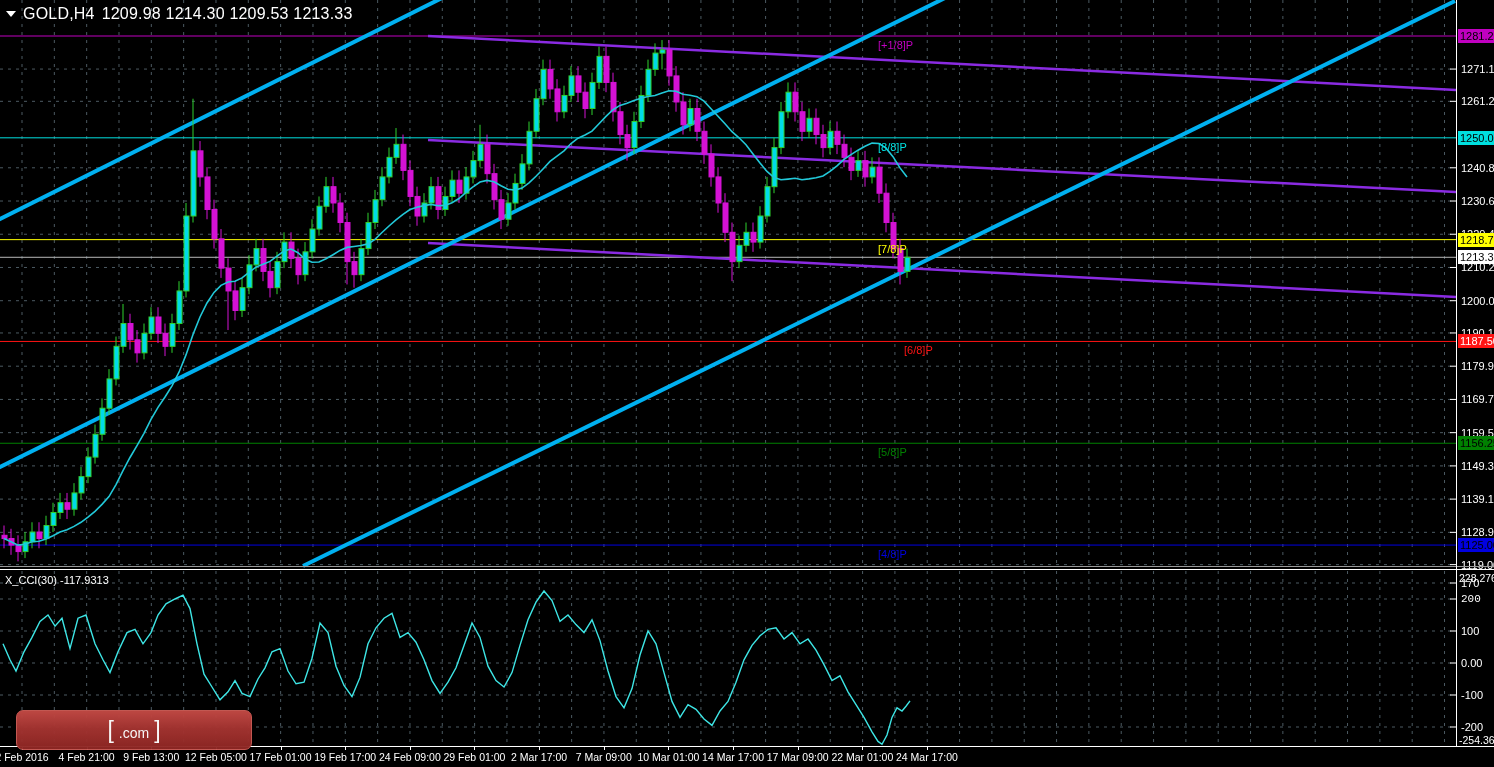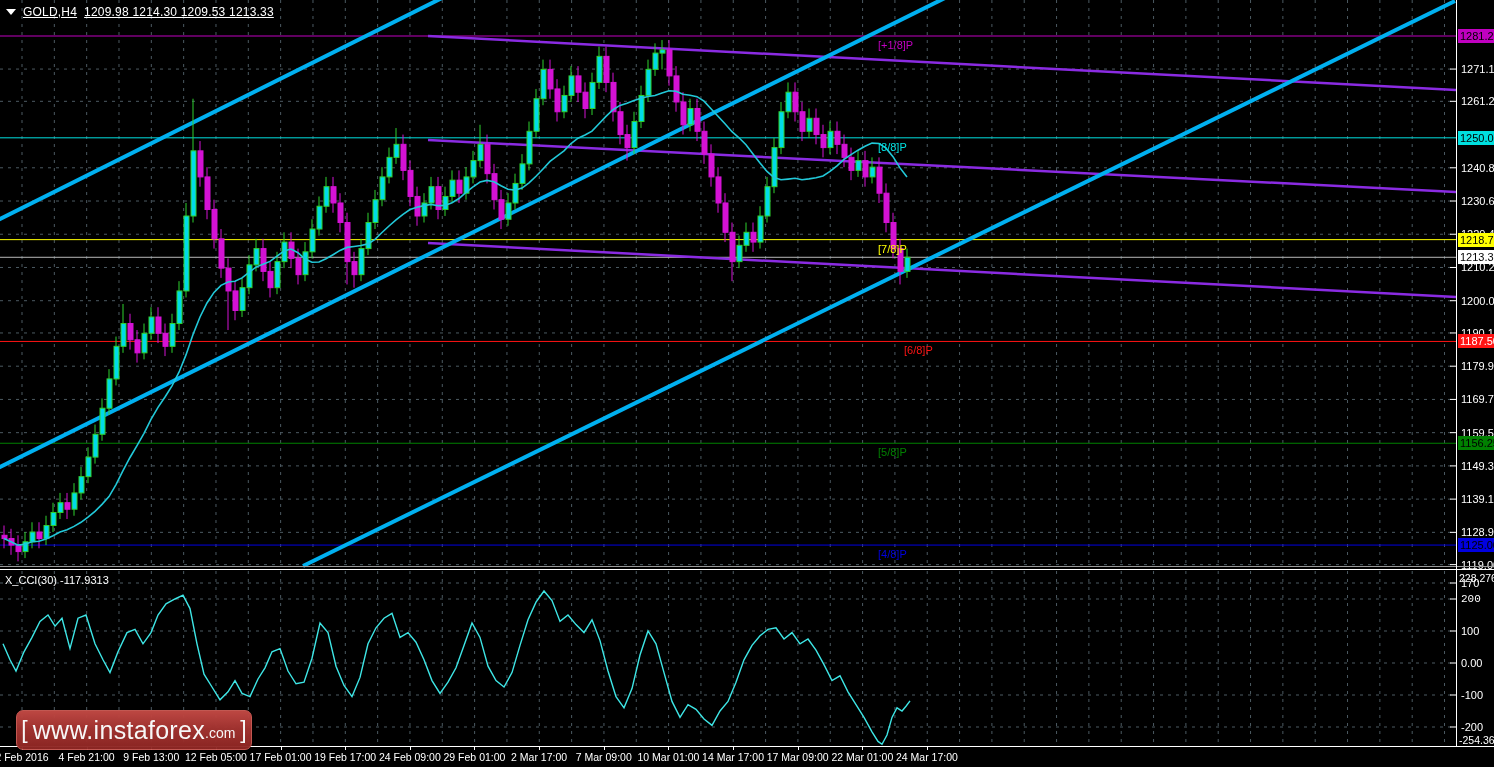--- a/index.html
+++ b/index.html
@@ -1,19 +1,19 @@
 <!DOCTYPE html>
 <html><head>
 <meta charset="utf-8">
 <style>
   html,body{margin:0;padding:0;background:#222;}
   #root{position:relative;width:1494px;height:767px;background:#000;overflow:hidden;
         font-family:"Liberation Sans",sans-serif;-webkit-font-smoothing:none;}
   .abs{position:absolute;}
-  #title-bar{left:6px;top:5px;color:#fff;font-size:12px;letter-spacing:.2px;display:flex;align-items:center;gap:7px;z-index:30;text-decoration:underline;}
+  #title-bar{left:6px;top:5px;color:#fff;font-size:16px;letter-spacing:.2px;display:flex;align-items:center;gap:7px;z-index:30;}
   #title-bar .tri{width:0;height:0;border-left:5px solid transparent;border-right:5px solid transparent;border-top:6px solid #fff;display:inline-block;}
   #indicator-label{left:5px;top:574px;color:#fff;font-size:11px;z-index:30;}
   svg{position:absolute;left:0;top:0;}
   #sep-a{left:0;top:566px;width:1494px;height:1px;background:#9a9a9a;z-index:20;}
   #sep-b{left:0;top:569px;width:1494px;height:1px;background:#ffffff;z-index:20;}
   #sep-c{left:0;top:746px;width:1494px;height:1px;background:#ffffff;z-index:20;}
   #axis-sep{left:1456px;top:0;width:1px;height:746px;background:#ffffff;z-index:21;}
   .ytick{position:absolute;left:1461px;color:#fff;font-size:11px;white-space:nowrap;z-index:5;}
   .chip{position:absolute;left:1458px;width:34px;padding:1px 1px 1px 2px;font-size:11px;z-index:8;white-space:nowrap;}
   .xtick{position:absolute;top:751px;color:#fff;font-size:10.5px;white-space:nowrap;transform:translateX(-50%);z-index:5;}
@@ -542,18 +542,17 @@
       <div class="mlabel" style="left: 878px; top: 39px; color: rgb(192, 0, 192);">[+1/8]P</div>
       <div class="mlabel" style="left: 878px; top: 140.812px; color: rgb(0, 224, 224);">[8/8]P</div>
       <div class="mlabel" style="left: 878px; top: 242.625px; color: rgb(255, 255, 0);">[7/8]P</div>
       <div class="mlabel" style="left: 878px; top: 344.438px; color: rgb(255, 20, 20); padding-left: 26px;">[6/8]P</div>
       <div class="mlabel" style="left: 878px; top: 446.25px; color: rgb(0, 128, 0);">[5/8]P</div>
       <div class="mlabel" style="left: 878px; top: 548.062px; color: rgb(0, 0, 224);">[4/8]P</div>
     </div>
 
   <div class="abs" id="watermark">
     <span class="br">[</span>
-      <span class="nm">www.instaforex</span>
       <span class="tl">.com</span>
       <span class="br">]</span>
   </div>
 
 </div>
 
 </body></html>

